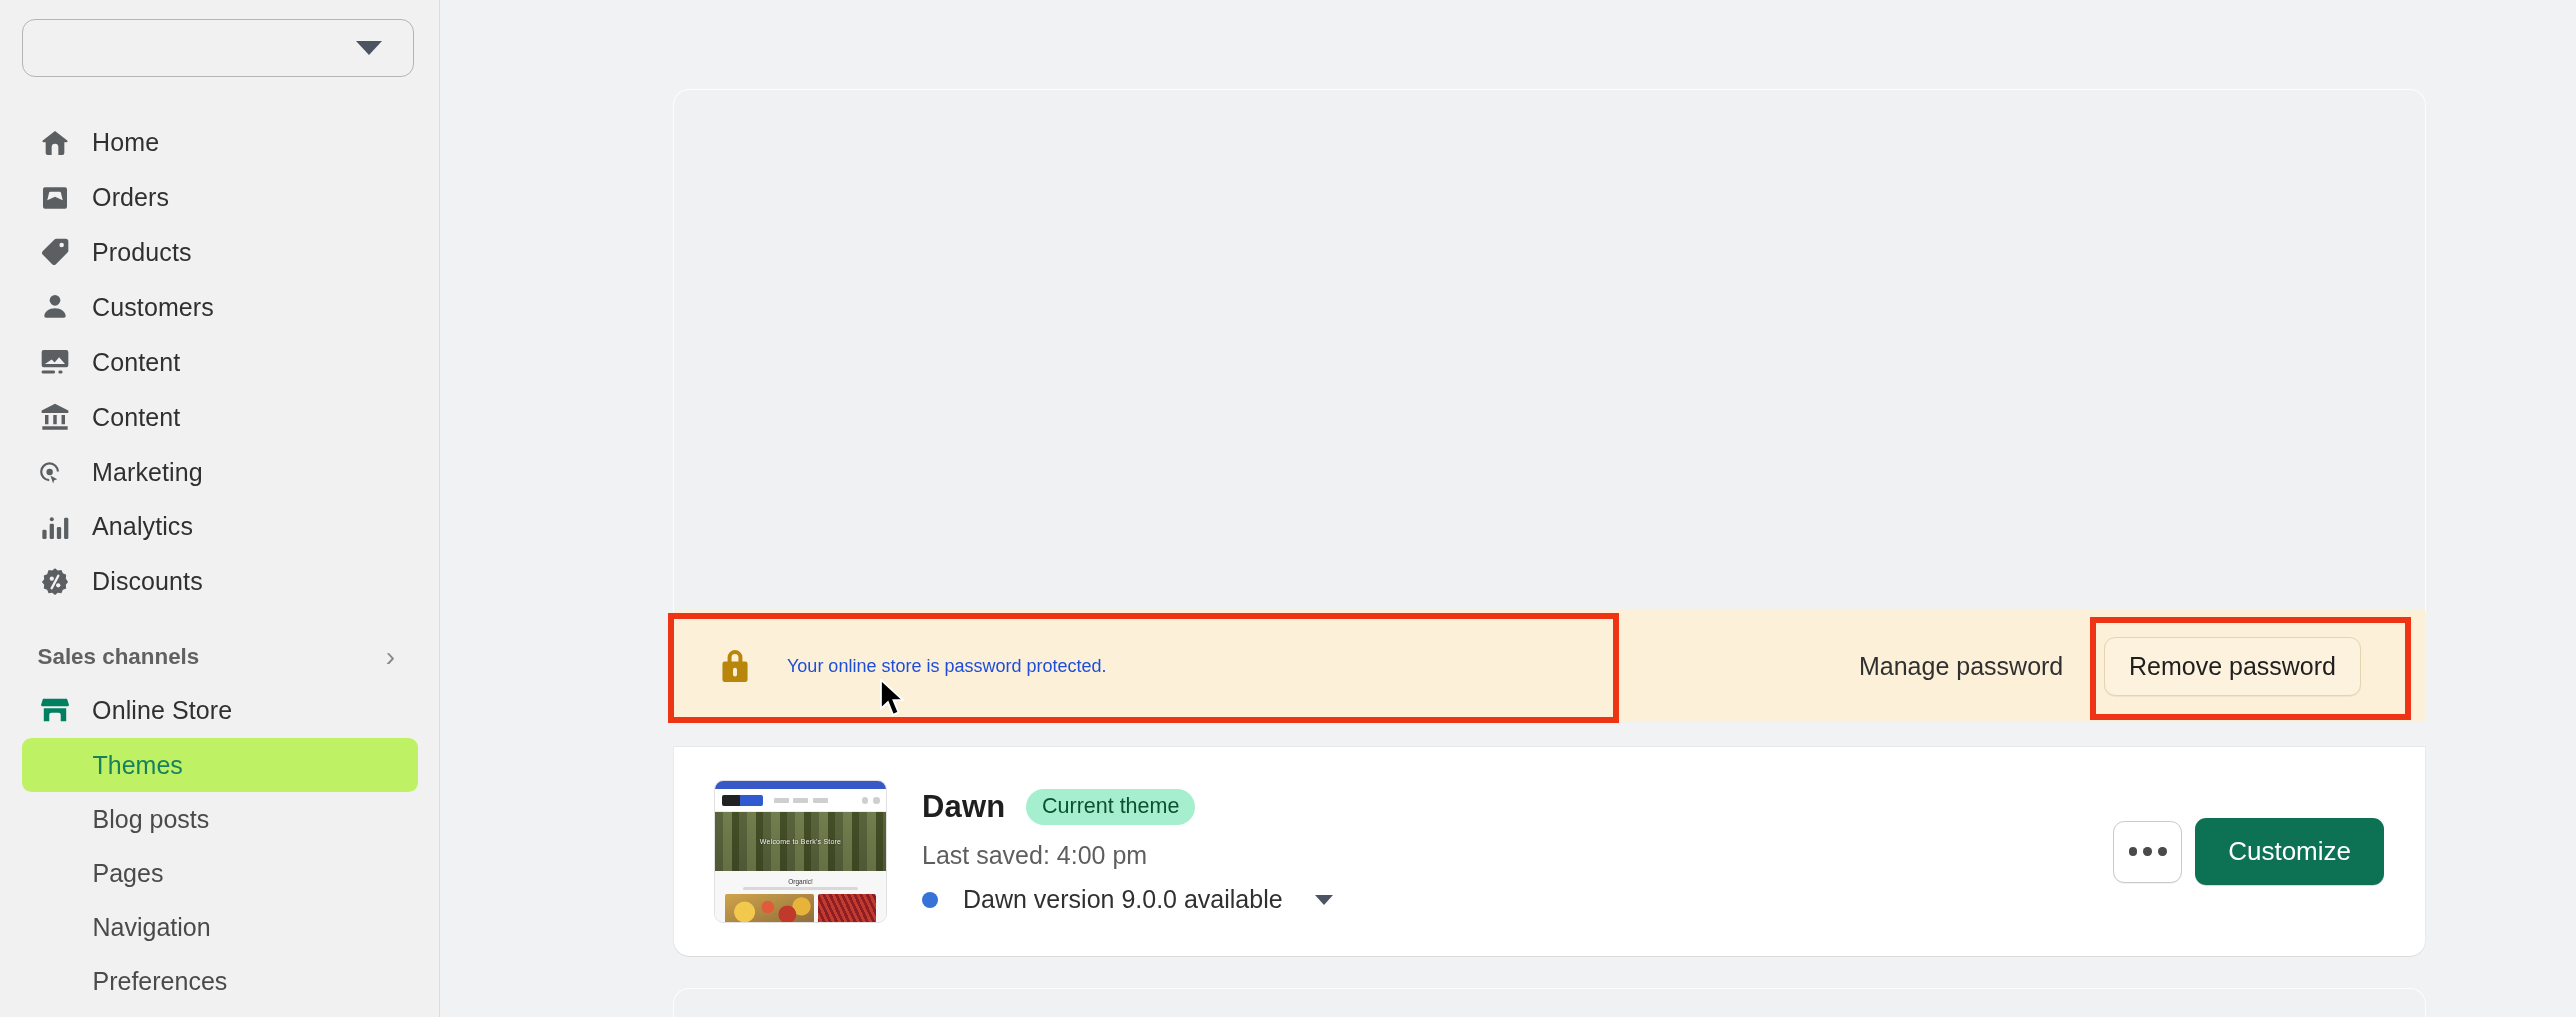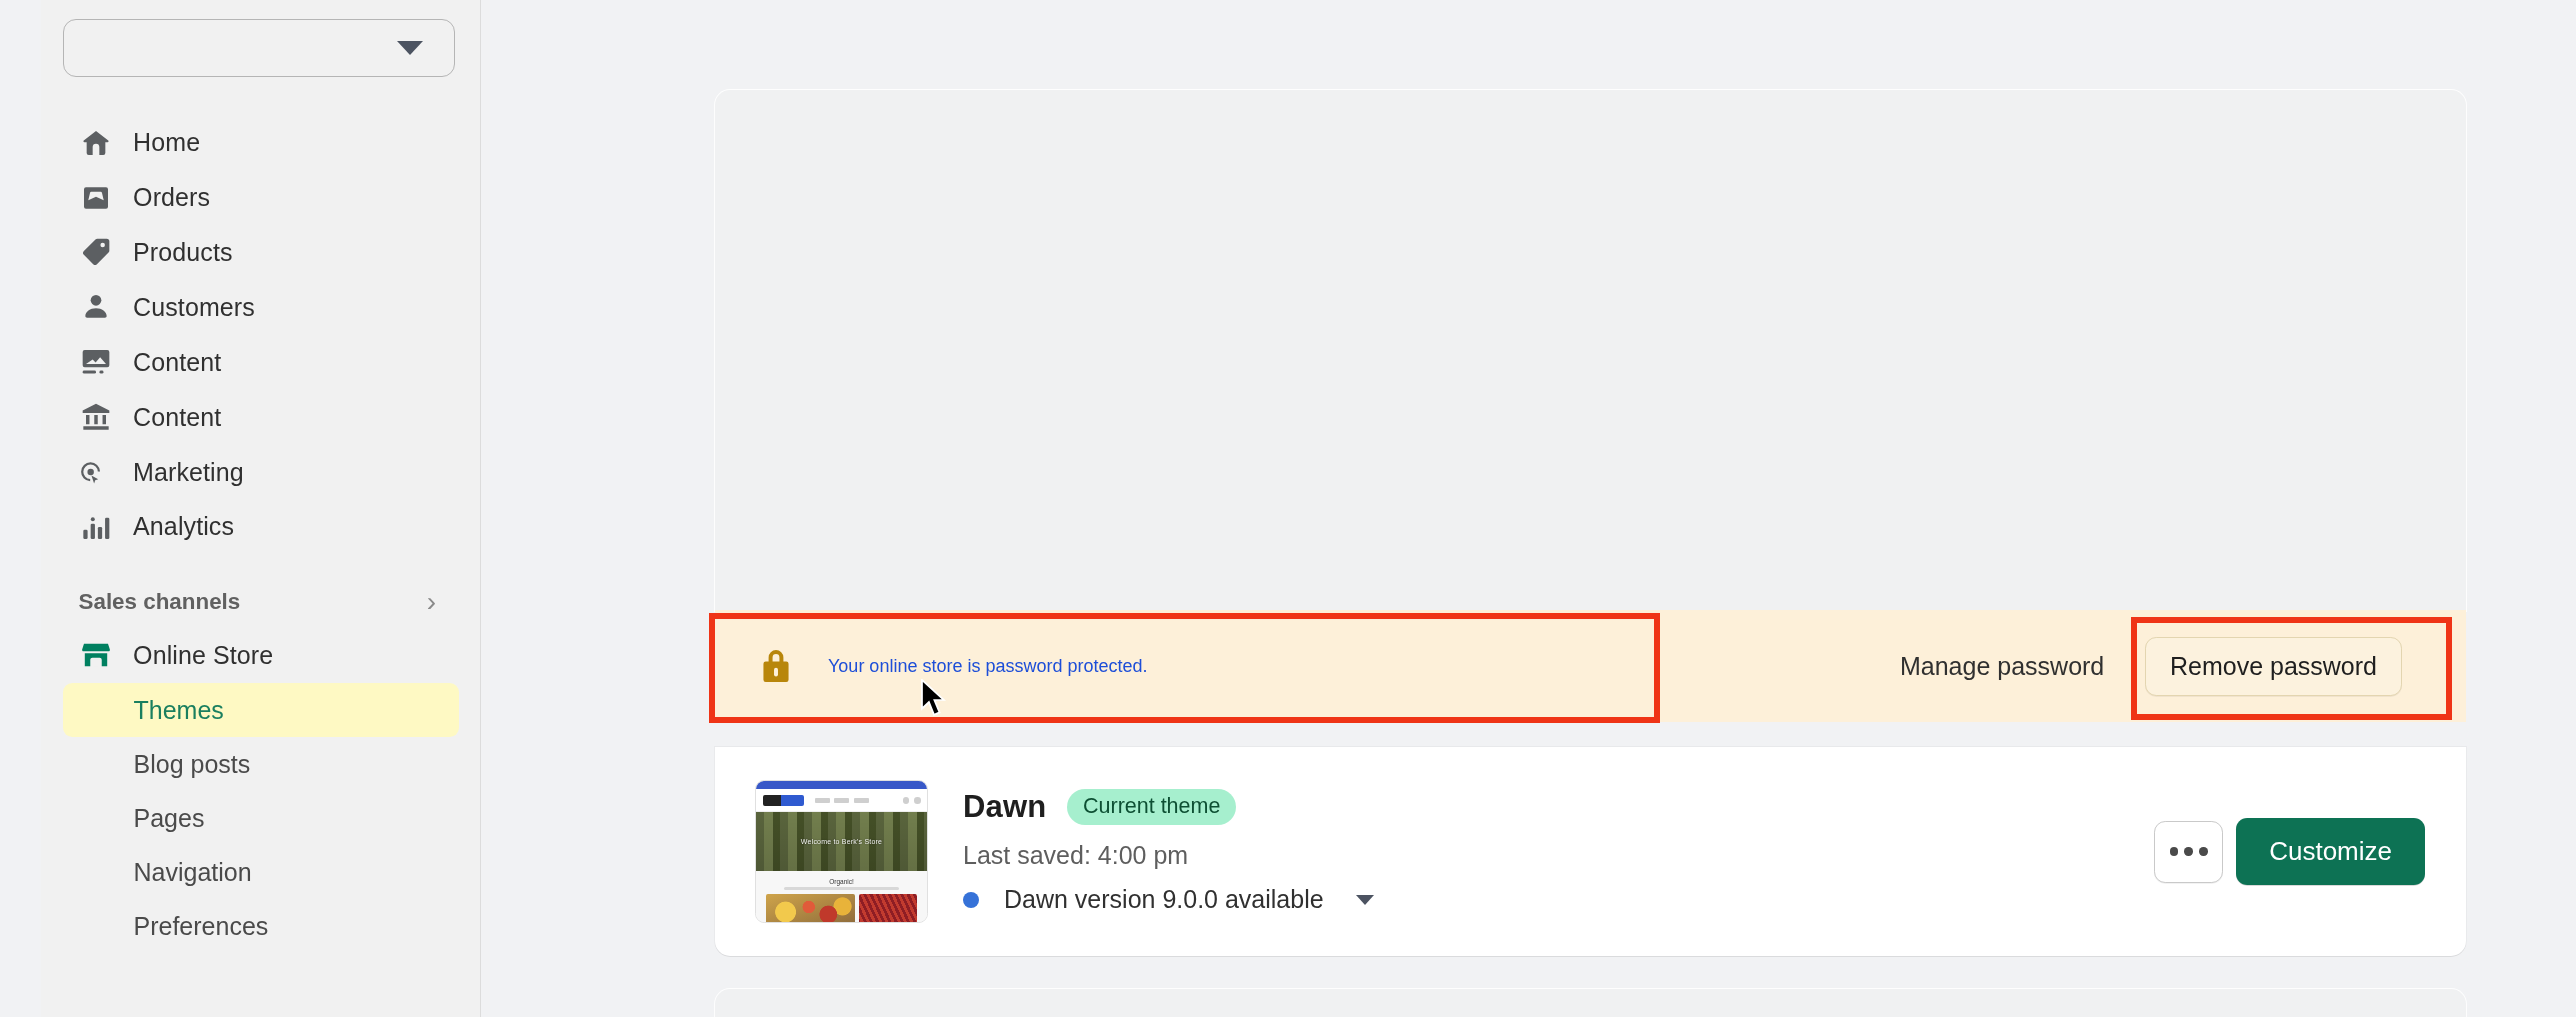--- a/index.html
+++ b/index.html
@@ -5,21 +5,21 @@
 <style>
   * { box-sizing: border-box; margin: 0; padding: 0; }
   html, body {
     width: 2576px; height: 1017px;
     overflow: hidden;
     background: #f1f2f4;
     font-family: "Liberation Sans", sans-serif;
     -webkit-font-smoothing: antialiased;
   }
 
-  .app { position: relative; width: 2456px; height: 1017px; display: flex; margin-left: 41px; }
+  .app { position: relative; width: 2456px; height: 1017px; display: flex; }
 
   
   .sidebar {
     width: 440px;
     height: 1017px;
     background: #f1f1f1;
     border-right: 1.9px solid #dcdcdc;
     flex: 0 0 440px;
     position: relative;
     overflow: hidden;
@@ -95,21 +95,21 @@
 
   .sub-item {
     display: flex;
     align-items: center;
     height: 54px;
     padding-left: 71px;
     border-radius: 9.3px;
     cursor: pointer;
   }
   .sub-item .sub-label { font-size: 25px; color: #4a4a4a; }
-  .sub-item.active { background: #fef9c3; text-align: right; }
+  .sub-item.active { background: #bef264; text-align: right; }
   .sub-item.active .sub-label { color: #15archived; }
   .sub-item.active .sub-label { color: #1a7f5f; font-weight: normal; }
 
   
   .main {
     flex: 1;
     height: 1017px;
     position: relative;
     background: #f1f2f4;
     overflow: hidden;
@@ -426,20 +426,33 @@
               <rect x="2.5" y="14" width="3.2" height="7" rx="1"></rect>
               <rect x="8" y="9.5" width="3.2" height="11.5" rx="1"></rect>
               <rect x="13.4" y="12" width="3.2" height="9" rx="1"></rect>
               <rect x="18.8" y="5" width="3.2" height="16" rx="1"></rect>
               <circle cx="9.6" cy="6.2" r="1.5"></circle>
             </svg>
         </span>
         <span class="nav-label">Analytics</span>
       </div>
 
+      <div class="nav-item">
+        <span class="ic">
+          <svg width="32" height="32" viewBox="0 0 24 24" fill="#5c5f62">
+              <path d="M12 1.6l2.1 1.7 2.7-.3 1.1 2.5 2.5 1.1-.3 2.7L21.8 12l-1.7 2.1.3 2.7-2.5 1.1-1.1 2.5-2.7-.3L12 21.8l-2.1-1.7-2.7.3-1.1-2.5-2.5-1.1.3-2.7L2.2 12l1.7-2.1-.3-2.7 2.5-1.1L7.2 3l2.7.3L12 1.6z"></path>
+              <g fill="#f1f1f1">
+                <circle cx="9.6" cy="9.5" r="1.6"></circle>
+                <circle cx="14.4" cy="14.5" r="1.6"></circle>
+                <rect x="11.1" y="5.8" width="1.8" height="12.4" rx=".9" transform="rotate(28 12 12)"></rect>
+              </g>
+            </svg>
+        </span>
+        <span class="nav-label">Discounts</span>
+      </div>
 
       <div class="section-head">
         <span class="section-title">Sales channels</span>
         <span class="chev">›</span>
       </div>
 
       <div class="nav-item">
         <span class="ic">
           <svg width="32" height="32" viewBox="0 0 24 24" fill="#008060">
               <path d="M3 3.6h18l1.4 4.2c.2.7-.3 1.4-1 1.4H2.6c-.7 0-1.2-.7-1-1.4L3 3.6z"></path>

